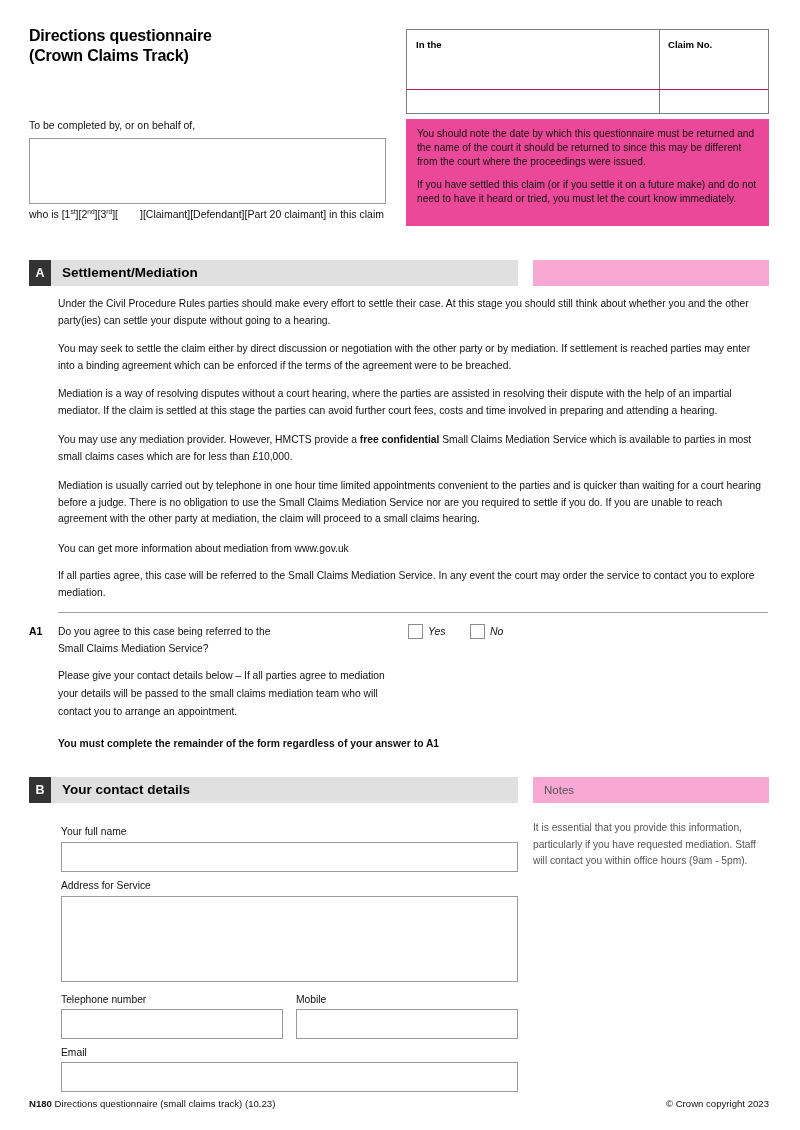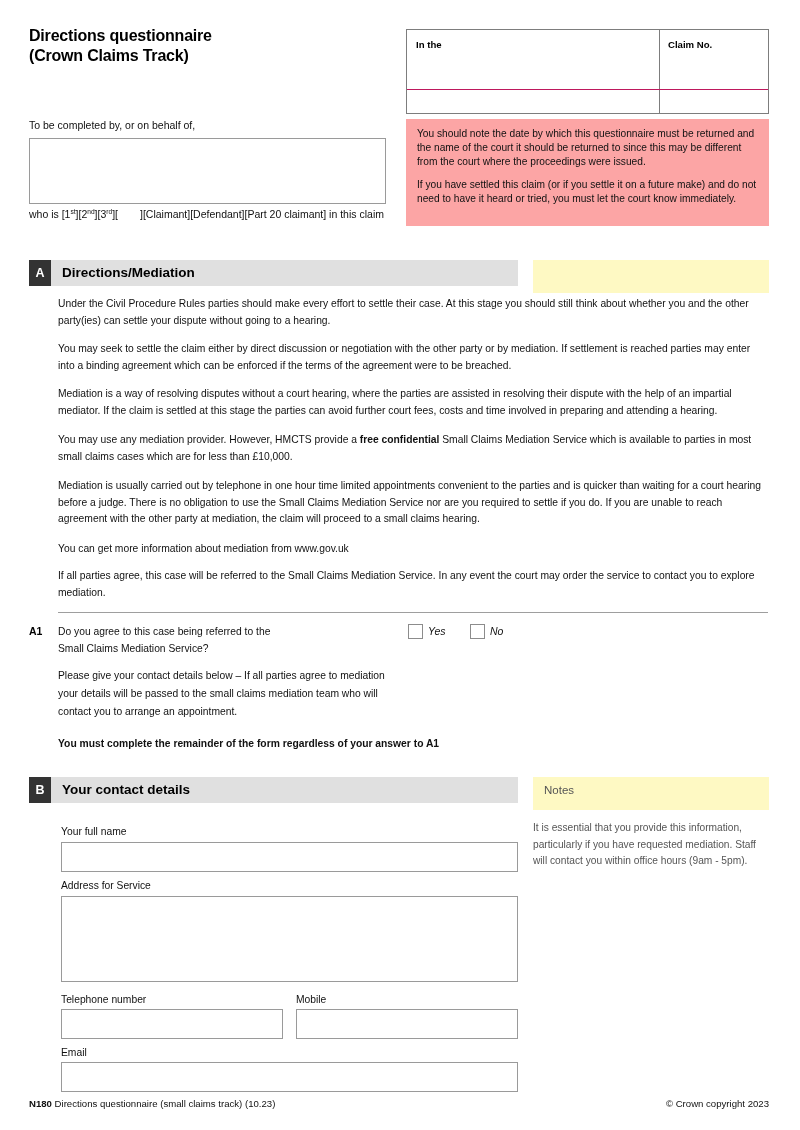--- a/index.html
+++ b/index.html
@@ -92,21 +92,21 @@
     font-weight: bold;
     color: #000;
   }
   .lbl-inthe { left: 9px; top: 9px; }
   .lbl-claimno { left: 261px; top: 9px; }
 
   .notice-box {
     position: absolute;
     left: 406px; top: 119px;
     width: 363px; height: 107px;
-    background: #fca5a5;
+    background: #ec4899;
     padding: 8px 11px 0 11px;
   }
   .notice-box p {
     margin: 0 0 9px 0;
     font-size: 10.2px;
     line-height: 1.38;
     color: #111;
   }
 
   
@@ -136,22 +136,22 @@
     left: 33px; top: 0;
     height: 26px;
     line-height: 26px;
     font-size: 13.5px;
     font-weight: bold;
     color: #000;
     white-space: nowrap;
   }
   .notes-bar {
     position: absolute;
-    height: 33px;
-    background: #fef9c3;
+    height: 26px;
+    background: #f9a8d4;
   }
   .notes-bar .notes-label {
     position: absolute;
     left: 11px; top: 0;
     height: 26px;
     line-height: 26px;
     font-size: 11.5px;
     color: #555;
   }
 
@@ -263,21 +263,21 @@
   </div>
 
   <div class="notice-box">
     <p>You should note the date by which this questionnaire must be returned and the name of the court it should be returned to since this may be different from the court where the proceedings were issued.</p>
     <p>If you have settled this claim (or if you settle it on a future make) and do not need to have it heard or tried, you must let the court know immediately.</p>
   </div>
 
   <div class="sec-header" style="left:29px; top:260px; width:489px;">
     <div class="bar" style="width:467px;"></div>
     <div class="letter">A</div>
-    <div class="title">Directions/Mediation</div>
+    <div class="title">Settlement/Mediation</div>
   </div>
   <div class="notes-bar" style="left:533px; top:260px; width:236px;"></div>
 
   <div class="body-text" style="top:296px;">Under the Civil Procedure Rules parties should make every effort to settle their case. At this stage you should still think about whether you and the other party(ies) can settle your dispute without going to a hearing.</div>
   <div class="body-text" style="top:341px;">You may seek to settle the claim either by direct discussion or negotiation with the other party or by mediation. If settlement is reached parties may enter into a binding agreement which can be enforced if the terms of the agreement were to be breached.</div>
   <div class="body-text" style="top:386px;">Mediation is a way of resolving disputes without a court hearing, where the parties are assisted in resolving their dispute with the help of an impartial mediator. If the claim is settled at this stage the parties can avoid further court fees, costs and time involved in preparing and attending a hearing.</div>
   <div class="body-text" style="top:432px;"><span>You may use any mediation provider. However, HMCTS provide a </span><b>free confidential</b><span> Small Claims Mediation Service which is available to parties in most small claims cases which are for less than £10,000.</span></div>
   <div class="body-text" style="top:478px;">Mediation is usually carried out by telephone in one hour time limited appointments convenient to the parties and is quicker than waiting for a court hearing before a judge. There is no obligation to use the Small Claims Mediation Service nor are you required to settle if you do. If you are unable to reach agreement with the other party at mediation, the claim will proceed to a small claims hearing.</div>
   <div class="body-text" style="top:541px;">You can get more information about mediation from www.gov.uk</div>
   <div class="body-text" style="top:568px;">If all parties agree, this case will be referred to the Small Claims Mediation Service. In any event the court may order the service to contact you to explore mediation.</div>

